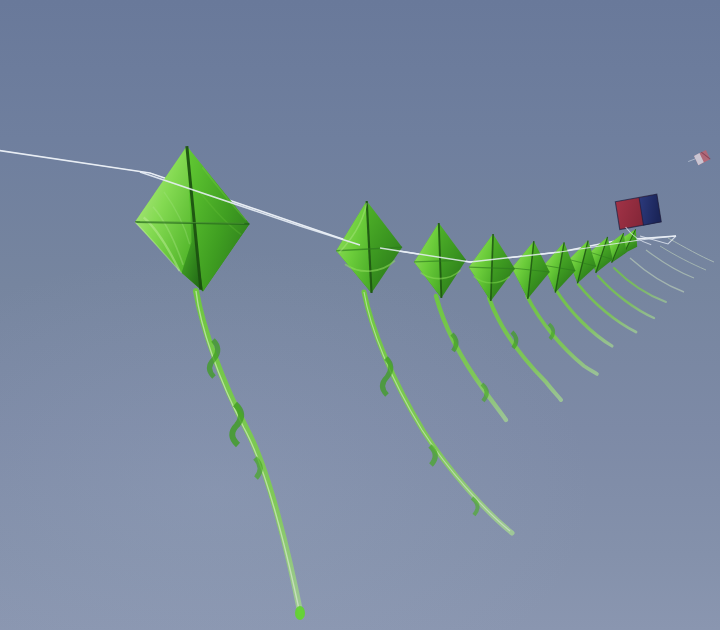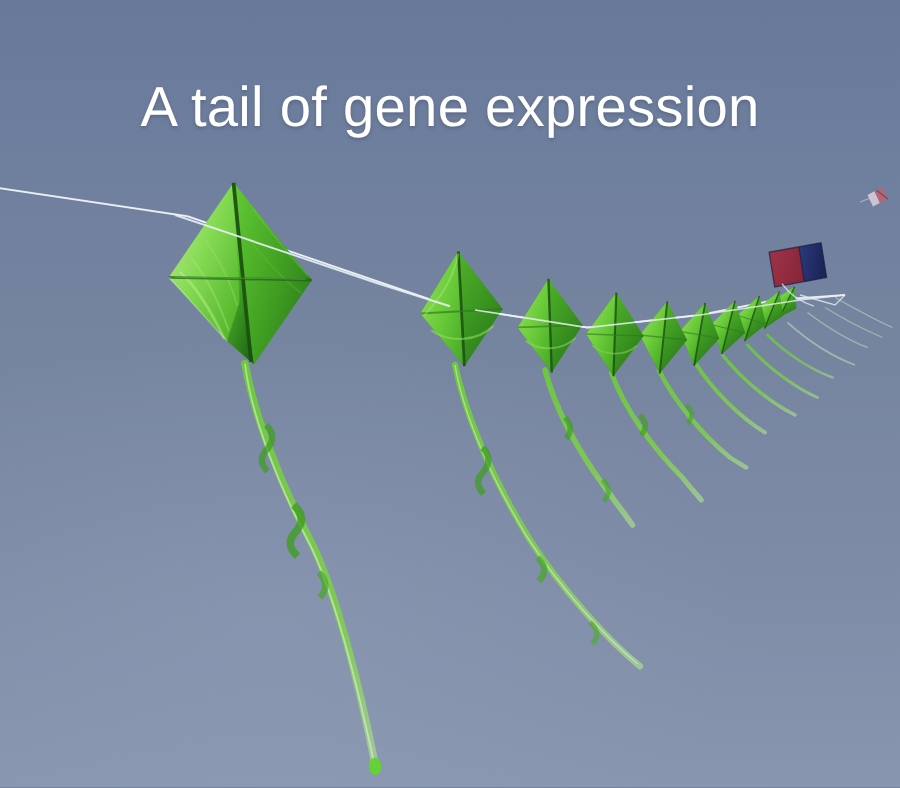--- a/index.html
+++ b/index.html
@@ -263,15 +263,14 @@
 
     <g transform="translate(694,156) rotate(-14)">
       <path d="M 0 0 L 13 -3 L 15 7 L 2 10 Z" fill="#b06878"></path>
       <path d="M 0 0 L 6 -1.5 L 8 8.5 L 2 10 Z" fill="#cfd6e2" opacity=".85"></path>
       <path d="M 8 -2 L 15 7" stroke="#7c3c50" stroke-width="1" opacity=".8"></path>
       <path d="M -7 4 L 1 3" stroke="#cfd6e2" stroke-width=".9" opacity=".6"></path>
     </g>
 
   </svg>
 
-  <div id="title">A tail of gene expression</div>
 
 </div>
 
 </body></html>

